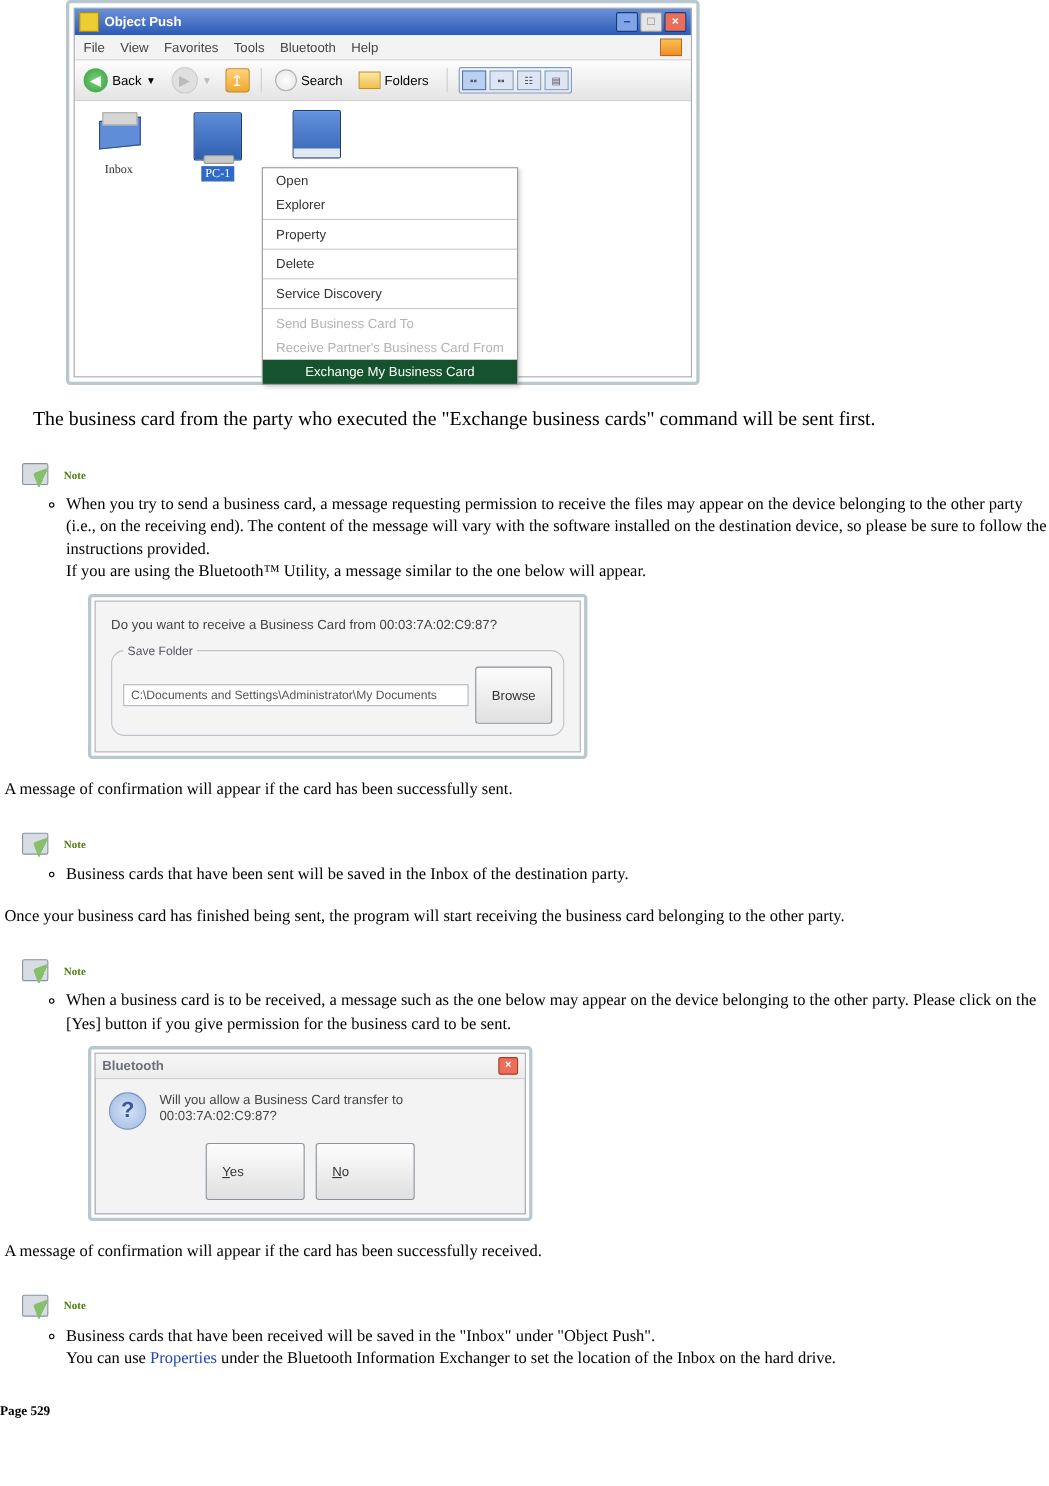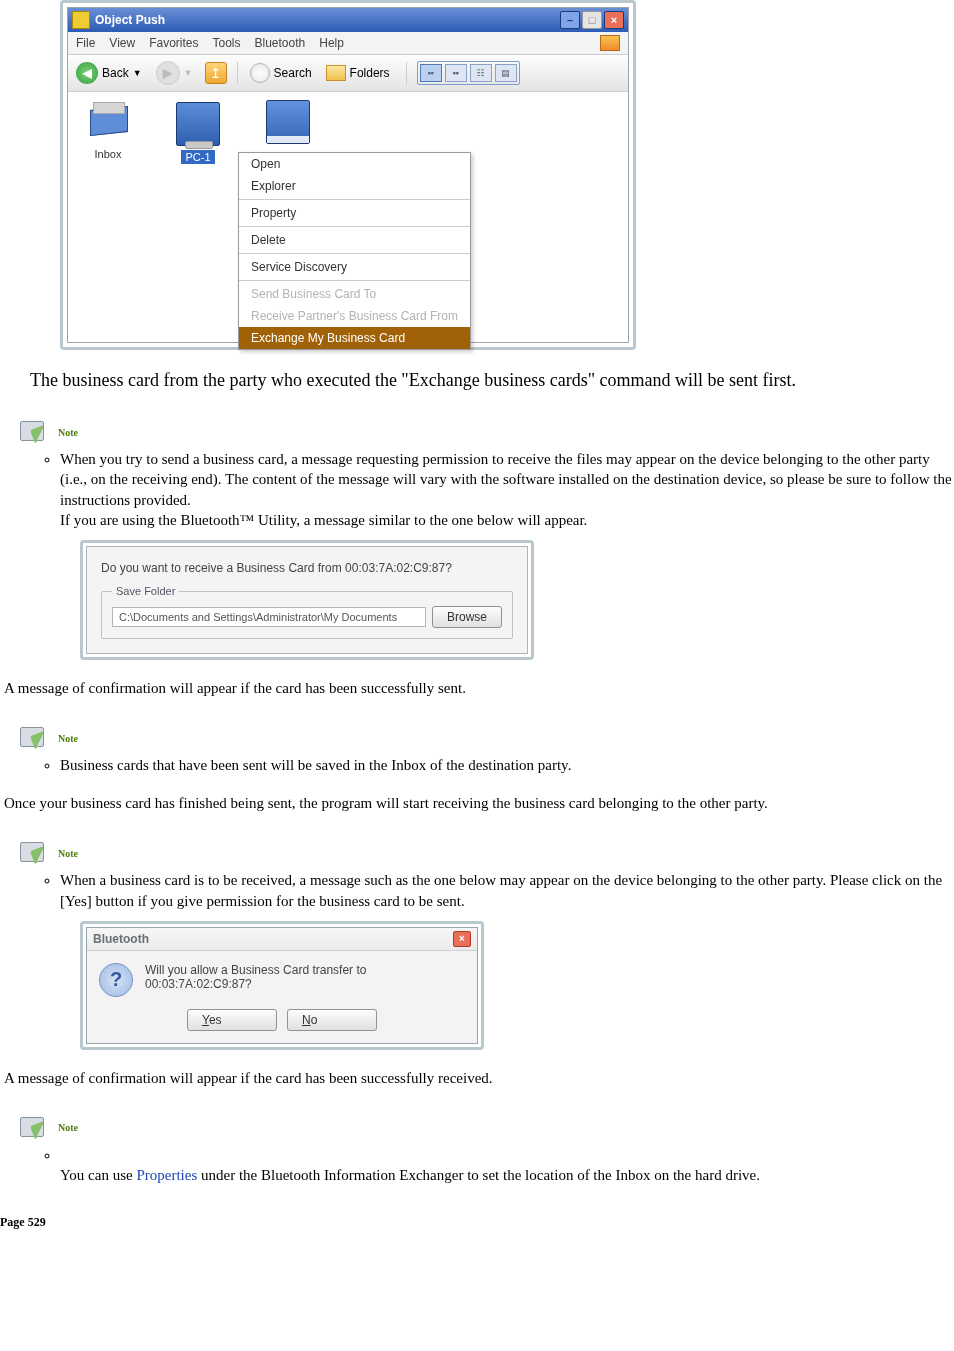--- a/index.html
+++ b/index.html
@@ -80,21 +80,21 @@
   .vb.active { background:#b9d0f0; border-color:#5378b0;}
   .content {
     background:#fff;
     min-height:230px;
     padding:10px;
     display:flex;
     gap:30px;
     align-items:flex-start;
     position:relative;
   }
-  .fitem { text-align:center; width:60px; }
+  .fitem { text-align:center; width:60px;font-family:Liberation Serif, serif; }
   .ficon { width:42px; height:42px; margin:0 auto 4px; position:relative; }
   .ficon.inbox { }
   .ficon.inbox::before{
     content:""; position:absolute; left:3px; top:6px; width:36px; height:24px; background:#5f8dd8; border:1px solid #2a4b8c; transform:skewY(-6deg);
   }
   .ficon.inbox::after{
     content:""; position:absolute; left:6px; top:0; width:30px; height:10px; background:#d5d5d5; border:1px solid #aaa;
   }
   .ficon.pc { background:linear-gradient(#5e8dd8,#2e5faf); border:1px solid #1b3a72; border-radius:2px; }
   .ficon.pc::after{ content:""; position:absolute; bottom:-4px; left:8px; width:26px; height:6px; background:#c8c8c8; border:1px solid #999; border-radius:2px;}
@@ -109,21 +109,21 @@
     border:1px solid #9a9a9a;
     box-shadow:2px 2px 4px rgba(0,0,0,0.2);
     font-family:Tahoma,Arial,sans-serif;
     font-size:12px;
     color:#333;
     min-width:210px;
   }
   .ctxmenu div { padding:4px 12px; }
   .ctxmenu .hr { border-top:1px solid #ccc; padding:0; margin:2px 0; height:0;}
   .ctxmenu .disabled { color:#b3b3b3; }
-  .ctxmenu .highlight { background:#a16207; color:#fff; }
+  .ctxmenu .highlight { background:#14532d; color:#fff;text-align:center; }
 
   .body-text { margin: 20px 30px 10px 30px; font-size:18px; }
   .note-row { display:flex; align-items:center; gap:10px; margin:30px 0 6px 20px;}
   .noteicon {
     width:28px; height:22px; position:relative; display:inline-block;
   }
   .noteicon::before{
     content:""; position:absolute; left:0; top:0; width:22px; height:18px; background:#d7dde3; border:1px solid #8893a0; border-radius:2px;
   }
   .noteicon::after{
@@ -155,30 +155,30 @@
   }
   .dlg-title {
     background:linear-gradient(#f6f6f6,#ececec);
     padding:4px 8px;
     font-weight:bold;
     color:#69707a;
     border-bottom:1px solid #d0d0d0;
   }
   .dlg-body { padding:14px; color:#444;}
   .fieldset {
-    border:1px solid #bcc2ca; border-radius:2px; padding:10px; margin-top:16px;
+    border:1px solid #bcc2ca; border-radius:12px; padding:10px; margin-top:16px;
   }
   .legend { font-size:11px; color:#556; position:relative; top:-18px; background:#f4f4f4; padding:0 4px; display:inline-block;}
   .path-row { display:flex; gap:6px; align-items:center; margin-top:-10px;}
   .pathbox { flex:1; background:#fff; border:1px solid #b0b6be; padding:3px 6px; font-size:11px; color:#555;}
   .btn {
     background:linear-gradient(#fdfdfd,#e0e0e0);
     border:1px solid #8a929b;
     border-radius:3px;
-    padding:3px 14px;
+    padding:18px 14px;
     font-size:12px;
     color:#333;
     cursor:pointer;
   }
   .dlg-actions { text-align:center; margin-top:16px; display:flex; justify-content:center; gap:10px;}
 
   .dialog2 {
     width:390px;
     background:#f3f3f3;
     border:1px solid #9aa4ac;
@@ -367,21 +367,21 @@
 
 <div class="solo-text">A message of confirmation will appear if the card has been successfully received.</div>
 
 
 <div class="note-row">
   <span class="noteicon"></span>
   <span class="note-label">Note</span>
 </div>
 <ul class="doclist">
   <li>
-    <br>
+    <span>Business cards that have been received will be saved in the "Inbox" under "Object Push".</span><br>
     <span>You can use </span><span class="link">Properties</span><span> under the Bluetooth Information Exchanger to set the location of the Inbox on the hard drive.</span>
   </li>
 </ul>
 
 <div class="page-no">Page 529</div>
 
 
 
 
 </body></html>

